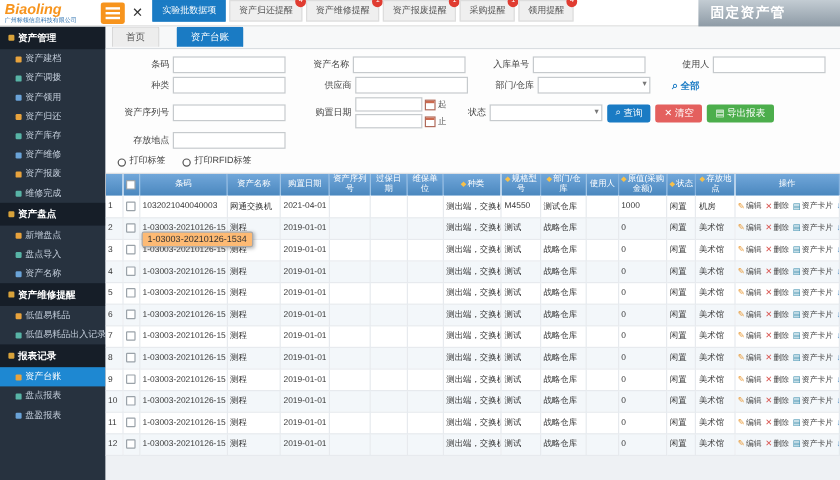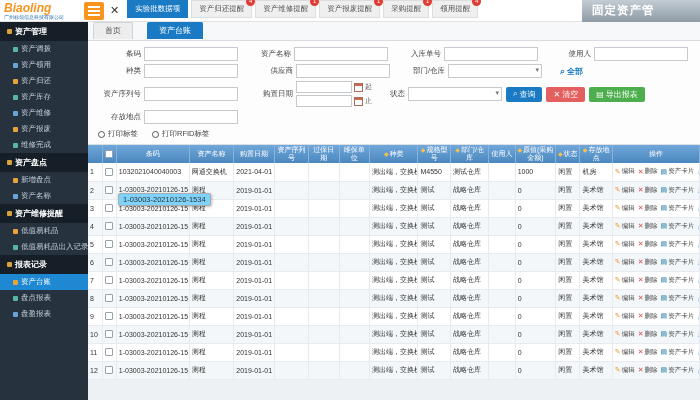--- a/index.html
+++ b/index.html
@@ -45,35 +45,35 @@
 .inp.date{width:56px;height:12px}
 .cal{width:9px;height:9px;border:1px solid #b06a5a;position:relative;background:#fff;display:inline-block;cursor:pointer}
 .cal:before{content:"";position:absolute;top:0;left:0;right:0;height:2px;background:#cc6a4f}
 .suffix{font-size:7px;color:#555}
 .btn{height:15px;border:none;border-radius:2px;color:#fff;font-size:8px;display:inline-flex;align-items:center;gap:2px;padding:0 7px;cursor:pointer;margin-left:4px;white-space:nowrap}
 .btn .bic{font-size:8px}
 .btn.query{background:#1a7bc4}
 .btn.clear{background:#e4605e}
 .btn.export{background:#4cae4c}
 .print-row{display:flex;align-items:center;gap:14px;padding:2px 0 3px 4px}
-.radio-opt{display:flex;align-items:center;gap:3px;font-size:7.5px;color:#444;cursor:pointer}
+.radio-opt{display:flex;align-items:flex-end;gap:3px;font-size:7.5px;color:#444;cursor:pointer}
 .radio{width:7px;height:7px;border:1.5px solid #555;border-radius:50%;background:#fff;display:inline-block}
 
 .table-wrap{position:relative;background:#fff}
 table{width:100%;border-collapse:collapse;table-layout:fixed}
 th{background:linear-gradient(180deg,#71a7da,#4a87be);color:#fff;font-weight:normal;font-size:7px;height:18px;border-right:1px solid #86b3de;padding:0 1px;line-height:8px;overflow:hidden;text-align:center}
 td{font-size:7px;height:18px;border-right:1px solid #e7eaee;border-bottom:1px solid #e7eaee;padding:0 2px;white-space:nowrap;overflow:hidden;color:#333}
 tbody tr:nth-child(even){background:#f3f7fa}
 .cb{width:8px;height:8px;border:1px solid #9aa2a9;background:#fff;display:inline-block;vertical-align:middle;border-radius:1px;cursor:pointer}
 .sort{color:#f7c04a;font-size:6px;margin-right:1px}
 .ops{display:flex;align-items:center;gap:3px}
 .op{display:inline-flex;align-items:center;gap:1px;font-size:6.5px;color:#444;cursor:pointer}
 .op .ic{font-size:7px}
 .pencil{color:#e8962e;font-size:7px;margin-left:1px}
-.tooltip{position:absolute;left:30px;top:48px;background:#7dd3fc;border:1px solid #aaa;box-shadow:1px 1px 3px rgba(0,0,0,.25);font-size:7.5px;padding:1px 4px;color:#333;z-index:5;border-radius:2px}
+.tooltip{position:absolute;left:30px;top:48px;background:#fdba74;border:1px solid #aaa;box-shadow:1px 1px 3px rgba(0,0,0,.25);font-size:7.5px;padding:1px 4px;color:#333;z-index:5;border-radius:2px}
 </style>
 </head>
 <body>
 
 <div id="app">
 
   <div class="header">
     <div class="logo">
       <div class="logo-text">Biaoling</div>
       <div class="logo-sub">广州标领信息科技有限公司</div>
@@ -96,20 +96,24 @@
       <span>固定资产管</span>
     </div>
   </div>
 
   <div class="sidebar">
       <div class="side-header">
         <span class="mini-ic" style="background: rgb(216, 162, 58);"></span>
         <span>资产管理</span>
       </div>
       <div class="side-item">
+        <span class="mini-ic" style="background: rgb(232, 163, 61);"></span>
+        <span>资产建档</span>
+      </div>
+      <div class="side-item">
         <span class="mini-ic" style="background: rgb(88, 180, 166);"></span>
         <span>资产调拨</span>
       </div>
       <div class="side-item">
         <span class="mini-ic" style="background: rgb(106, 163, 216);"></span>
         <span>资产领用</span>
       </div>
       <div class="side-item">
         <span class="mini-ic" style="background: rgb(232, 163, 61);"></span>
         <span>资产归还</span>
@@ -130,20 +134,24 @@
         <span class="mini-ic" style="background: rgb(88, 180, 166);"></span>
         <span>维修完成</span>
       </div>
       <div class="side-header">
         <span class="mini-ic" style="background: rgb(216, 162, 58);"></span>
         <span>资产盘点</span>
       </div>
       <div class="side-item">
         <span class="mini-ic" style="background: rgb(232, 163, 61);"></span>
         <span>新增盘点</span>
+      </div>
+      <div class="side-item">
+        <span class="mini-ic" style="background: rgb(88, 180, 166);"></span>
+        <span>盘点导入</span>
       </div>
       <div class="side-item">
         <span class="mini-ic" style="background: rgb(106, 163, 216);"></span>
         <span>资产名称</span>
       </div>
       <div class="side-header">
         <span class="mini-ic" style="background: rgb(216, 162, 58);"></span>
         <span>资产维修提醒</span>
       </div>
       <div class="side-item">

